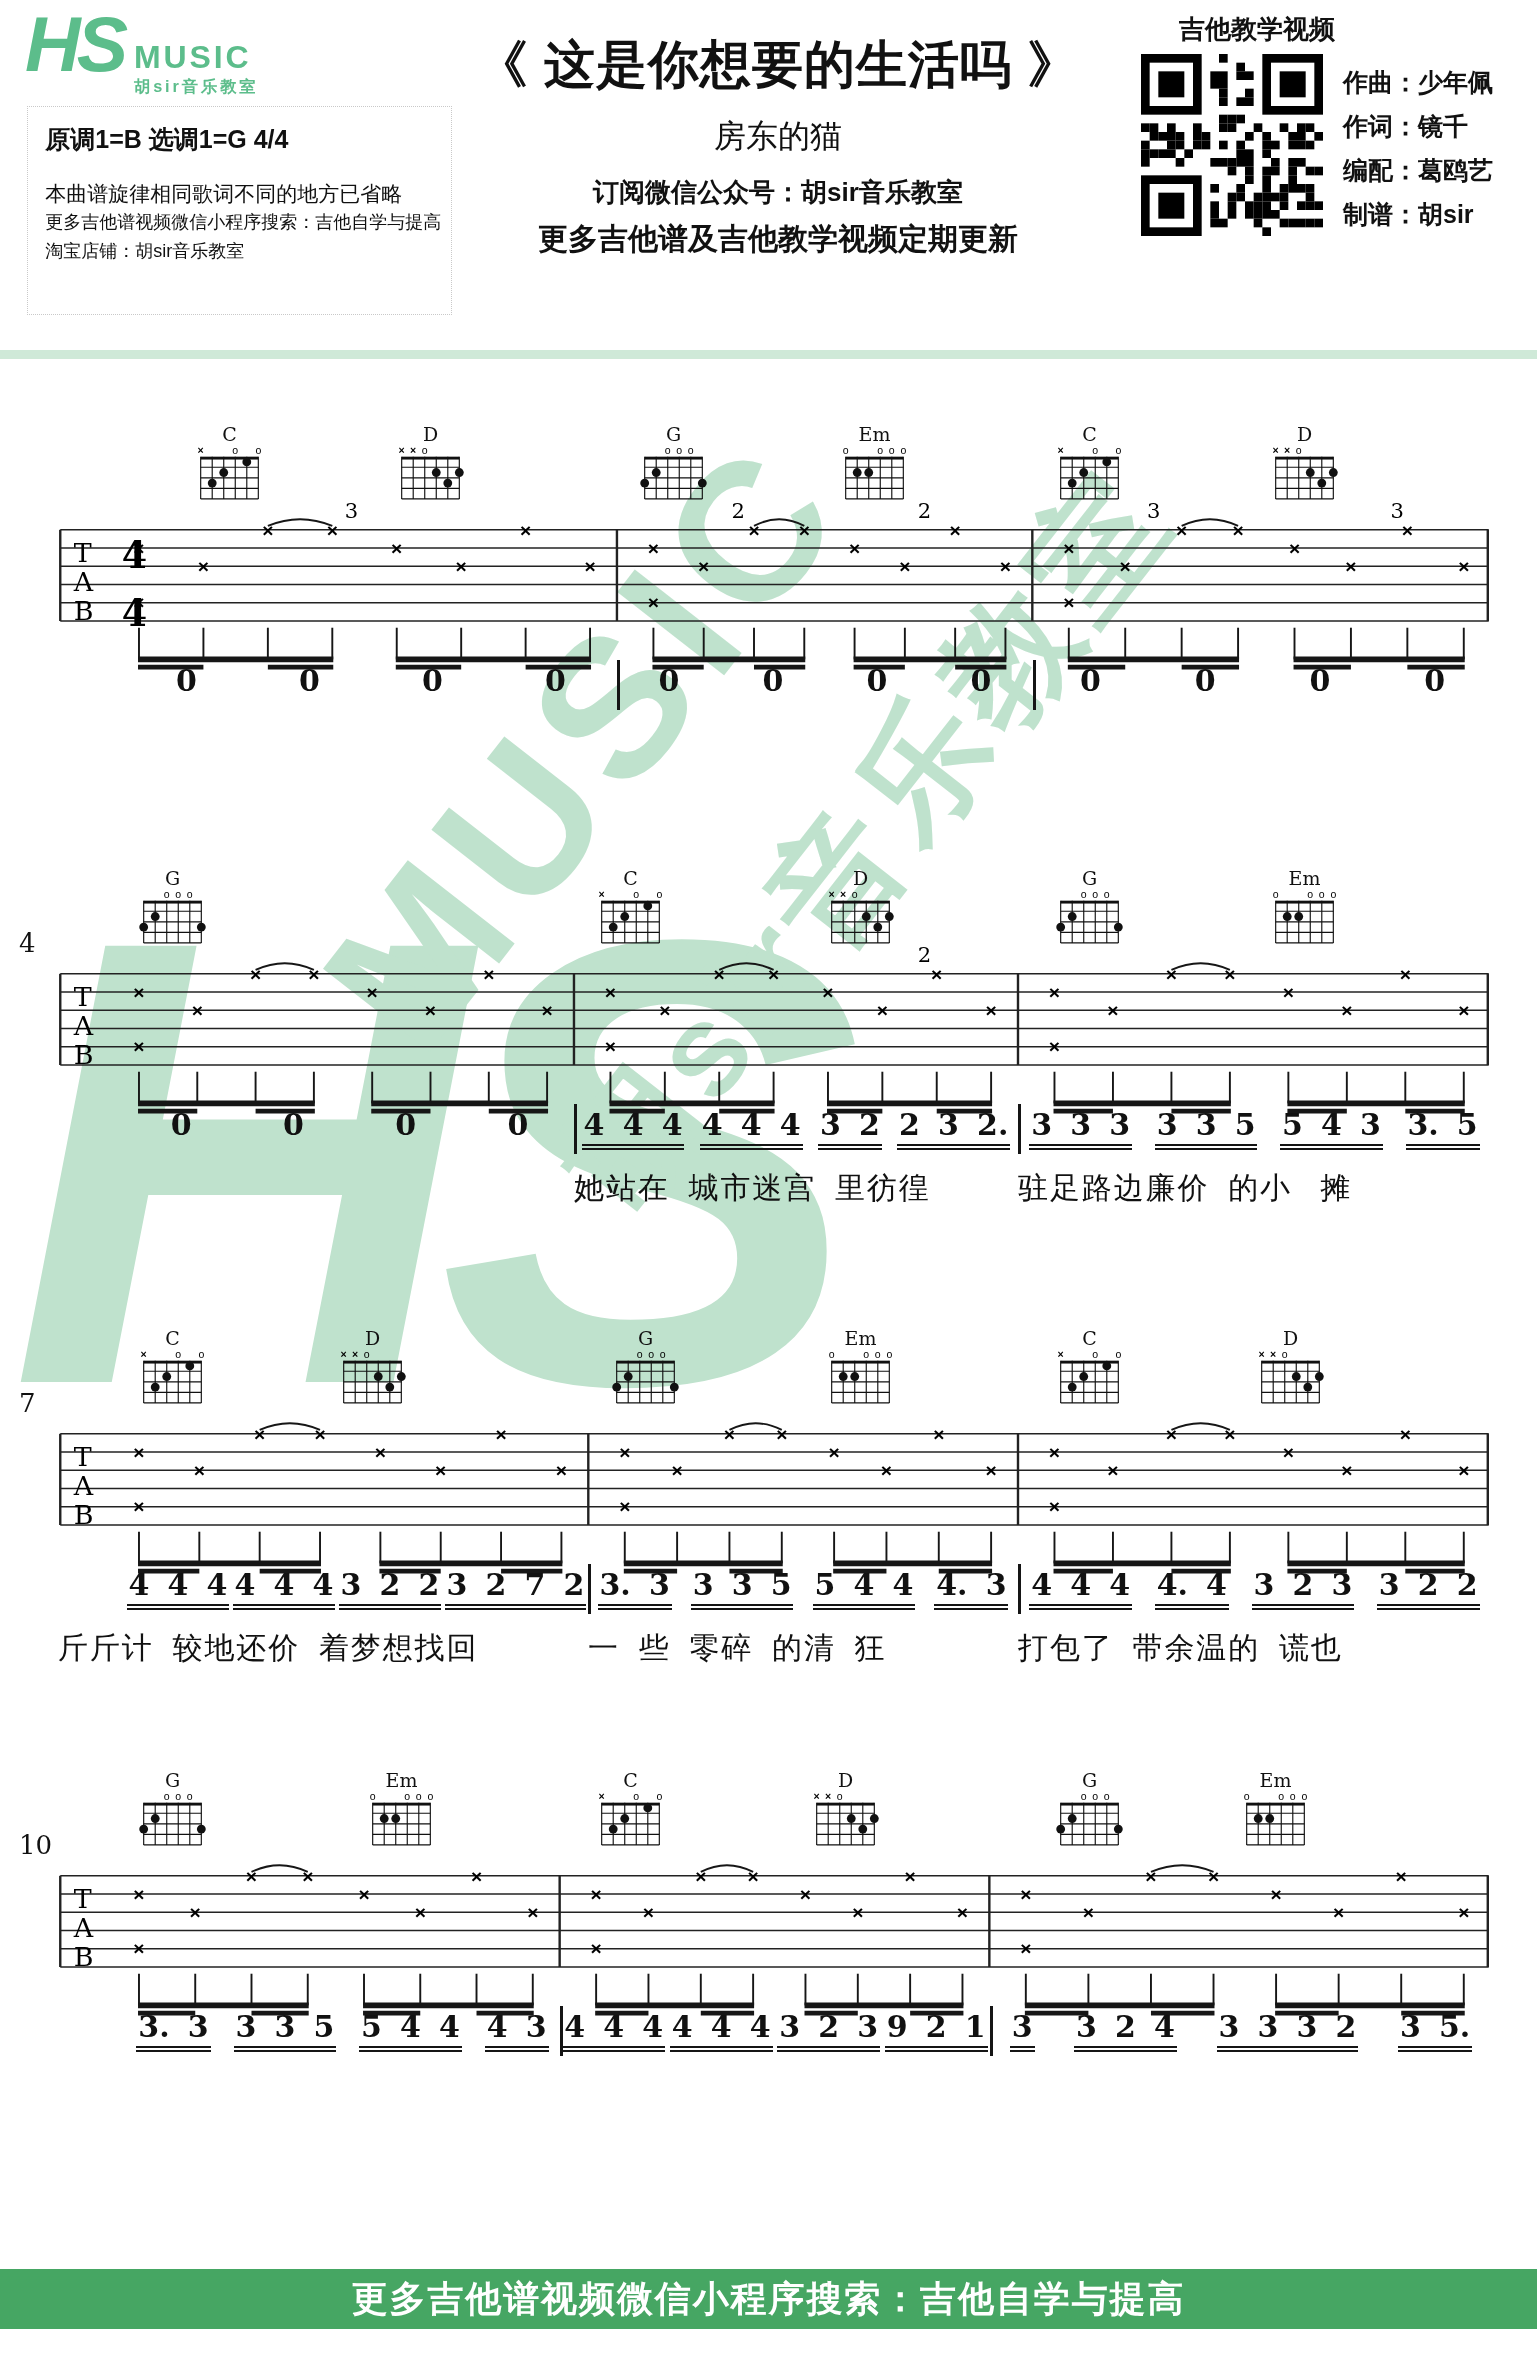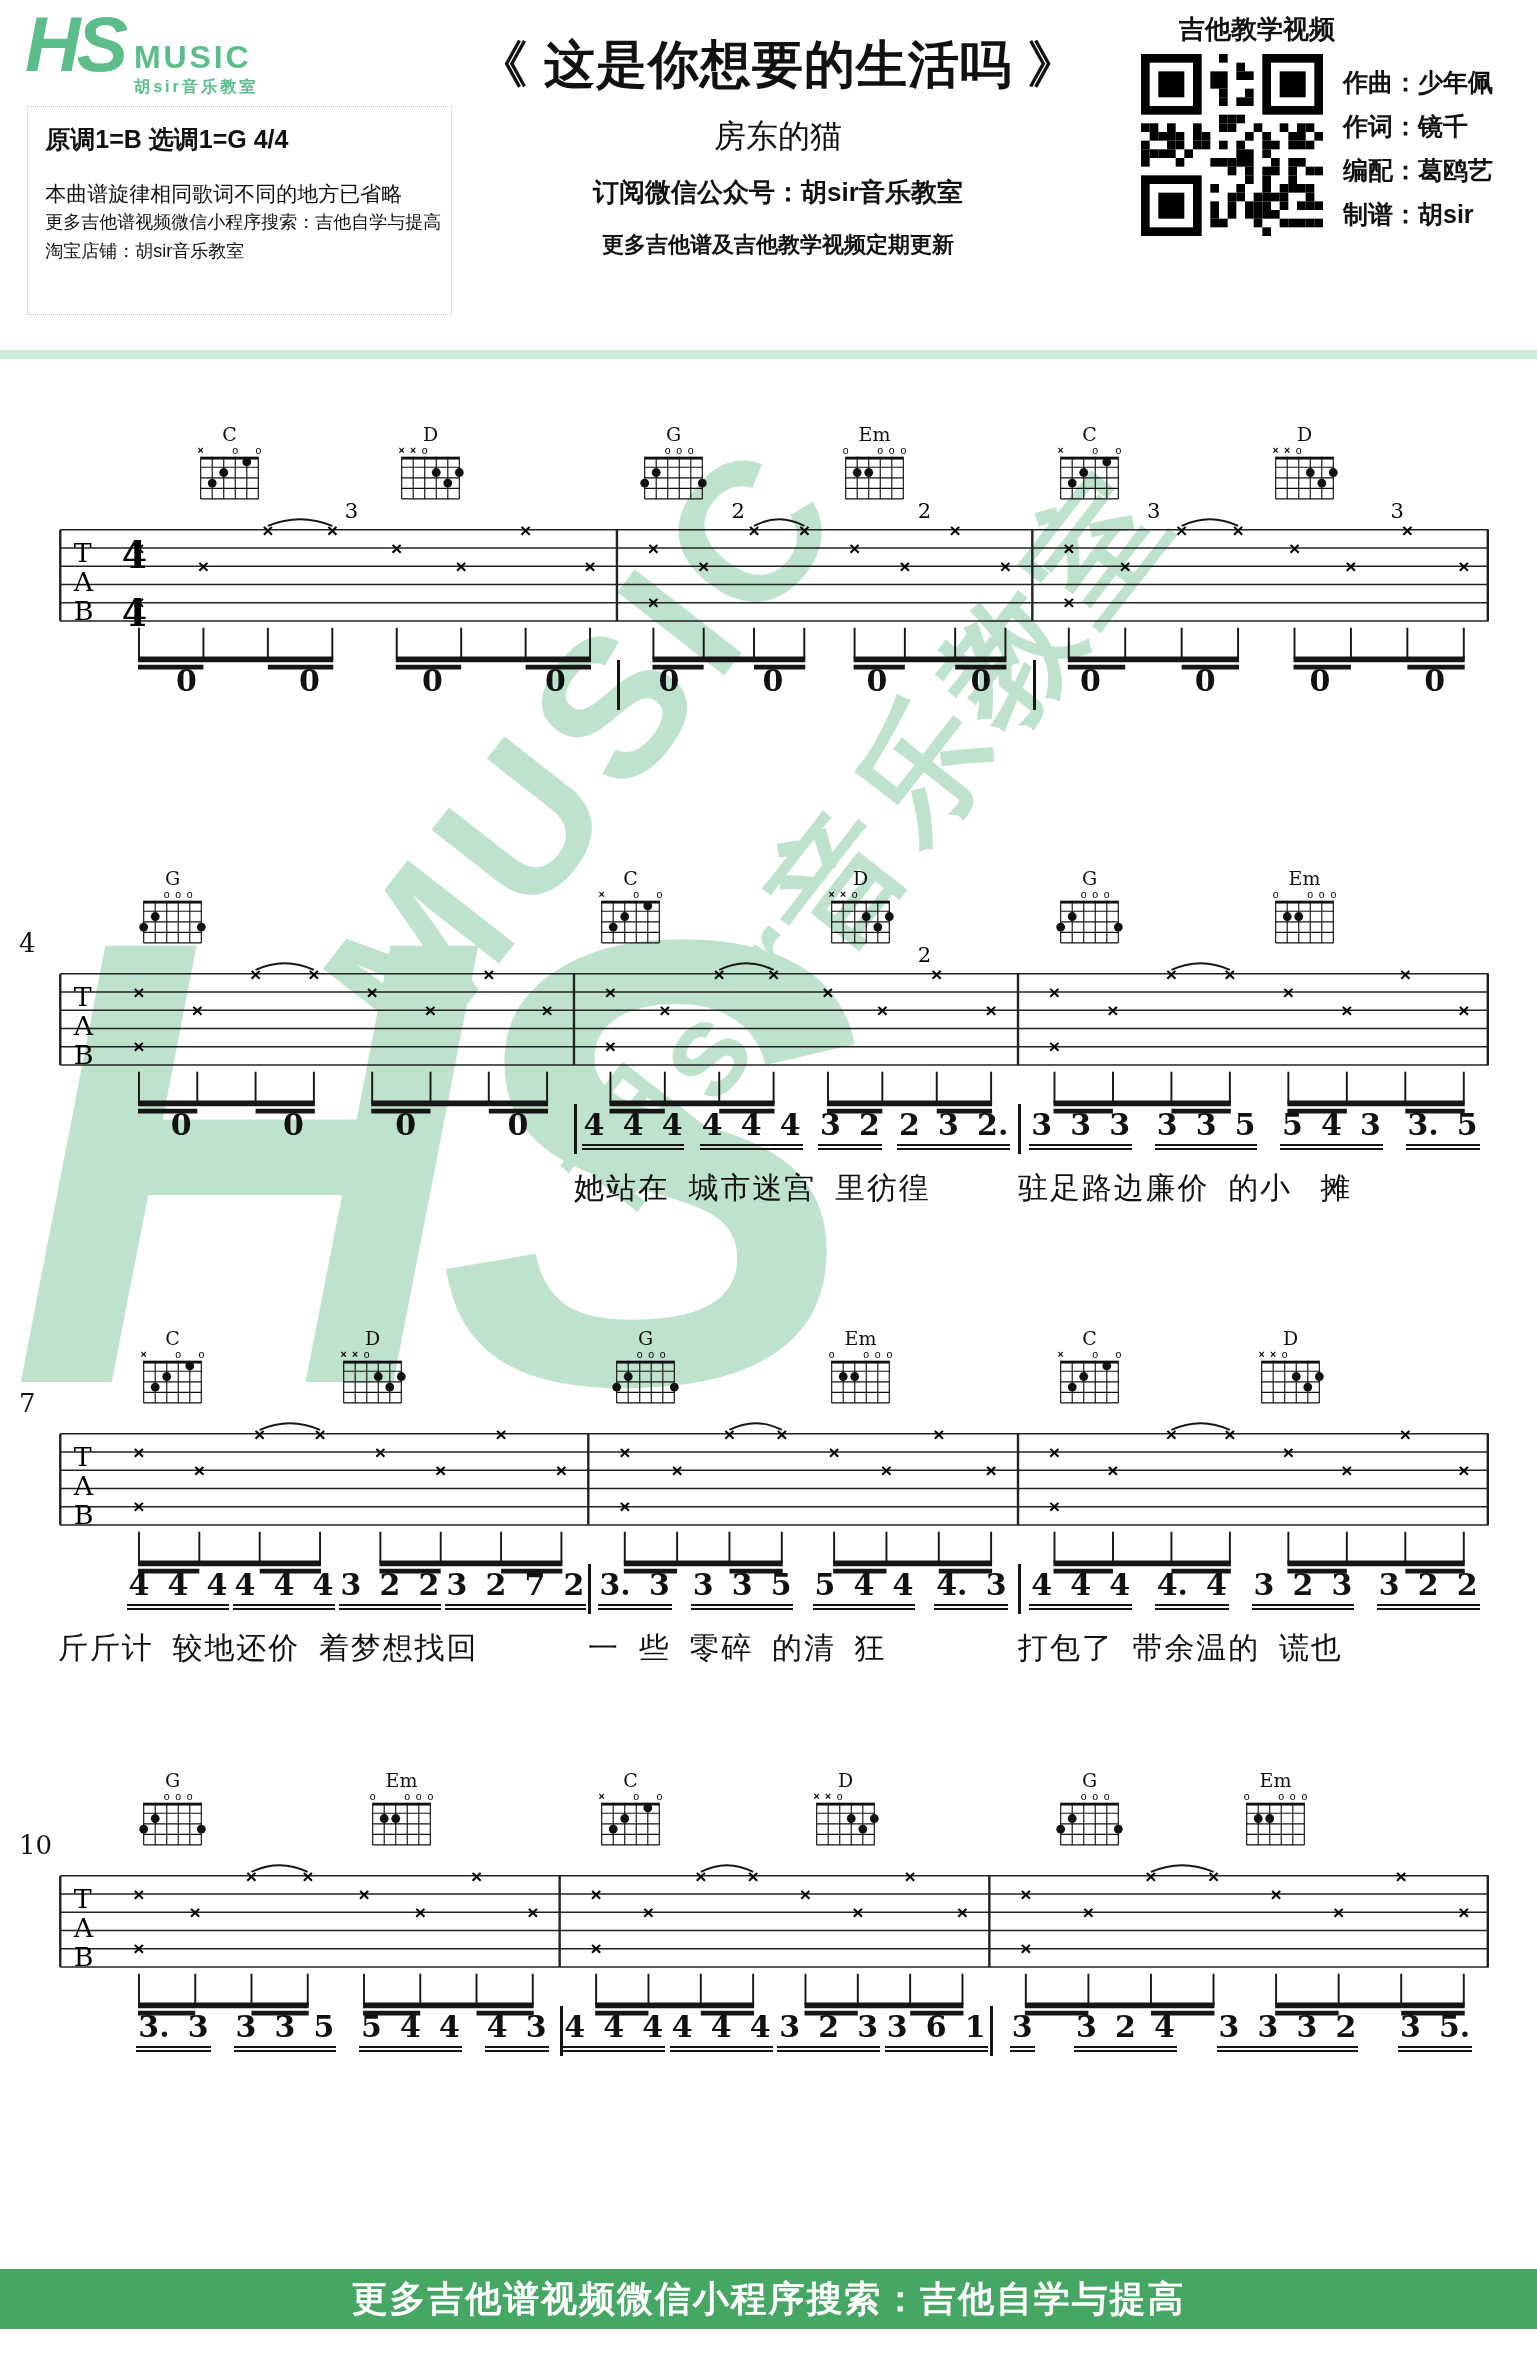--- a/index.html
+++ b/index.html
@@ -18,21 +18,21 @@
   #logo .music{font-size:32px;font-weight:900;color:#5cbd8b;letter-spacing:2.9px;line-height:1;}
   #logo .logo-sub{font-size:16.3px;font-weight:bold;color:#5cbd8b;letter-spacing:2.9px;margin-top:3.8px;}
   #info-box{left:27px;top:106px;width:425px;height:209px;border:1.9px dotted #c9c9c9;padding:13.4px 0 0 17.3px;box-sizing:border-box;}
   #info-box .key{font-size:25px;font-weight:900;line-height:38px;}
   #info-box .note1{font-size:21px;margin-top:21px;line-height:29px;}
   #info-box .noteS{font-size:18px;line-height:29px;}
   #head-center{left:413px;top:31px;width:730px;text-align:center;}
   #song-title{font-size:51px;font-weight:900;letter-spacing:1px;}
   #artist{font-size:32px;margin-top:15.4px;}
   #sub1{font-size:26px;font-weight:900;margin-top:15.4px;}
-  #sub2{font-size:22px;font-weight:900;margin-top:20px;}
+  #sub2{font-size:30px;font-weight:900;margin-top:9px;}
   #video-label{left:1161px;top:11.5px;width:192px;text-align:center;font-size:26px;font-weight:900;}
   #qr{left:1141px;top:54px;}
   #credits{left:1343px;top:60px;font-size:25px;font-weight:900;line-height:44px;}
   #green-rule{position:absolute;z-index:2;left:0;top:350px;width:1537px;height:8.6px;background:#cfe9d8;}
   
   .system{position:absolute;z-index:2;left:0;width:1537px;height:384px;}
   .measure-no{position:absolute;left:19px;font-family:"DejaVu Serif",serif;font-size:26px;}
   .chord{position:absolute;width:73px;text-align:center;}
   .chord-name{font-family:"DejaVu Serif",serif;font-size:19px;line-height:17.3px;}
   .num-row,.lyr-row{position:absolute;left:58px;width:1433px;height:54px;}
@@ -1102,21 +1102,21 @@
             <span class="num-group beam">3. 3</span>
             <span class="num-group beam">3 3 5</span>
             <span class="num-group beam">5 4 4</span>
             <span class="num-group beam">4 3</span>
           </div>
           <div class="barline" style="left: 502px;"></div>
           <div class="num-measure" style="left: 502px; width: 430px;">
             <span class="num-group beam">4 4 4</span>
             <span class="num-group beam">4 4 4</span>
             <span class="num-group beam">3 2 3</span>
-            <span class="num-group beam">3 6 1</span>
+            <span class="num-group beam">9 2 1</span>
           </div>
           <div class="barline" style="left: 932px;"></div>
           <div class="num-measure" style="left: 932px; width: 502px;">
             <span class="num-group beam">3</span>
             <span class="num-group beam">3 2 4</span>
             <span class="num-group beam">3 3 3 2</span>
             <span class="num-group beam">3 5.</span>
           </div>
         </div>
       </div>

